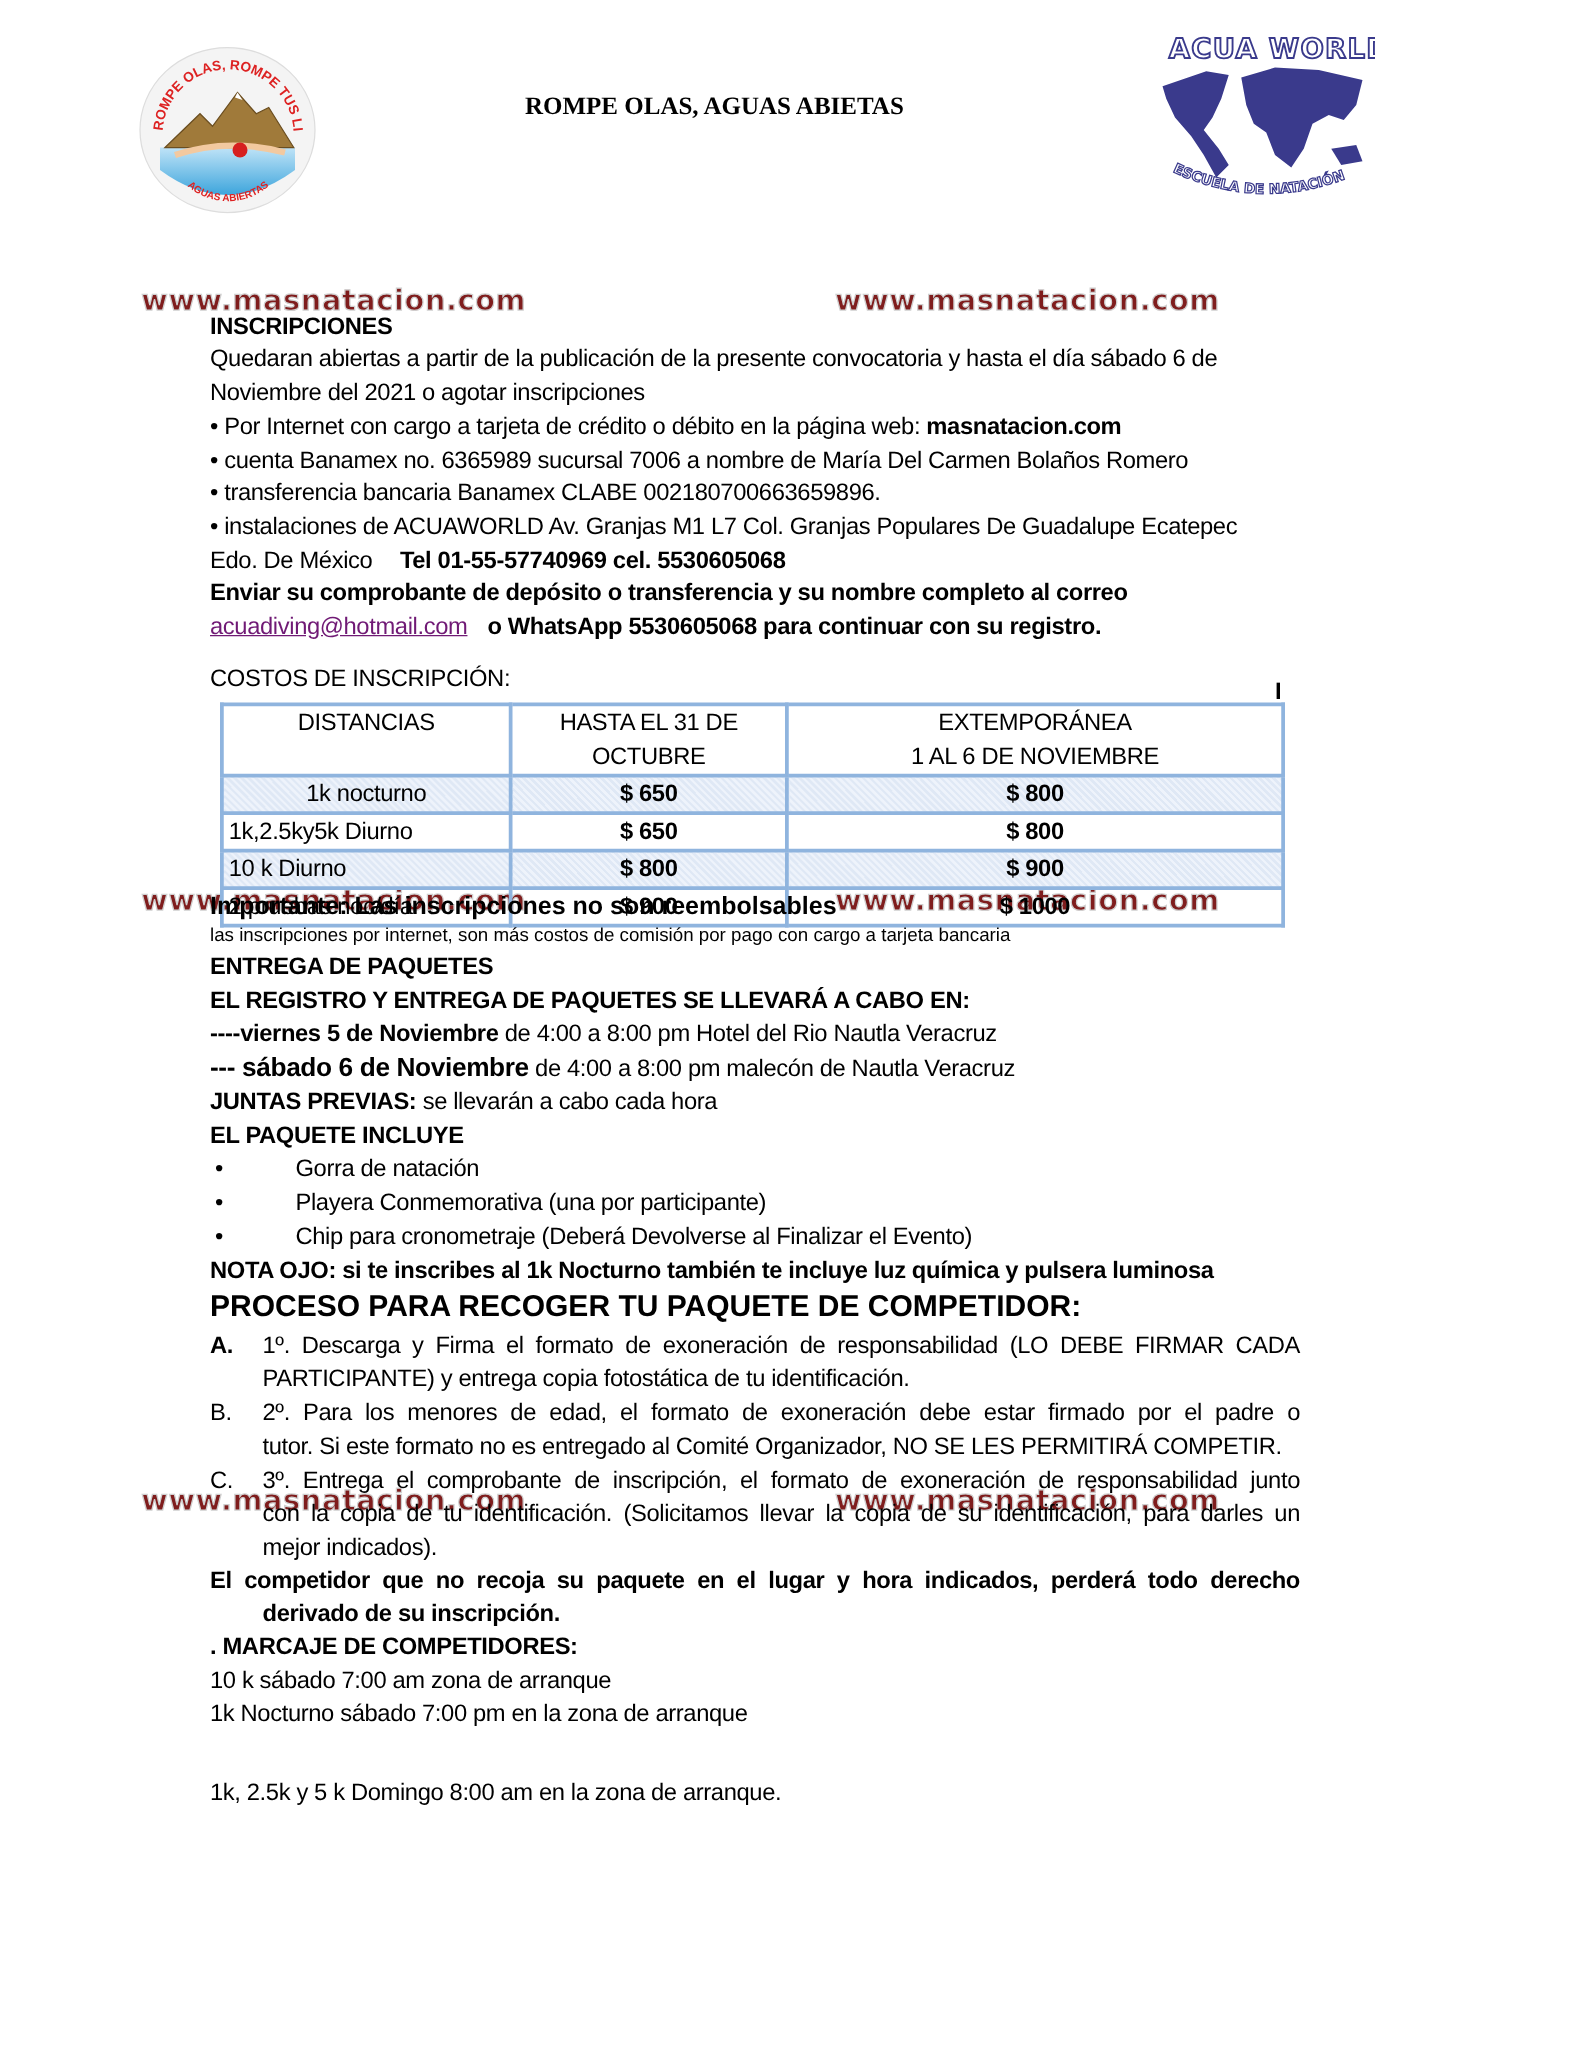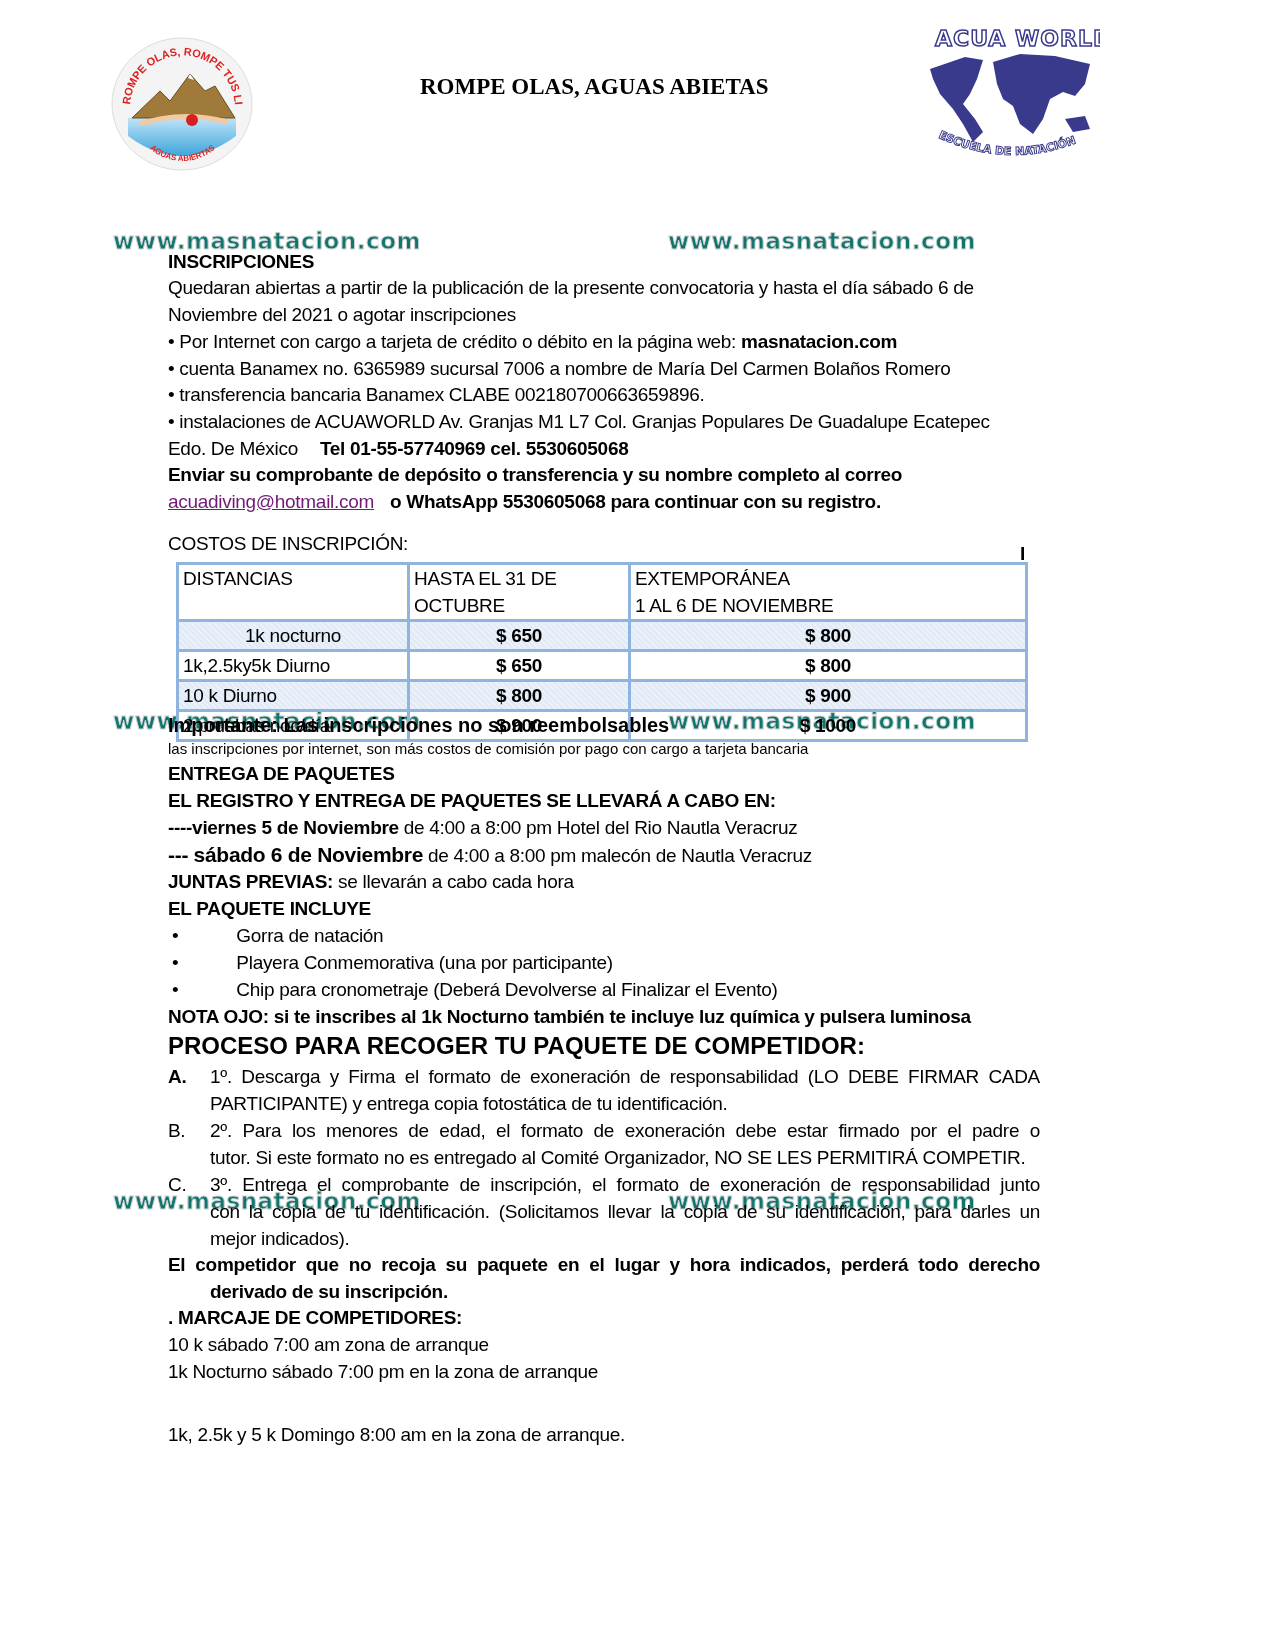--- a/index.html
+++ b/index.html
@@ -1,27 +1,27 @@
 <!DOCTYPE html>
 <html><head>
 <meta charset="utf-8">
 <style>
   html, body { margin: 0; padding: 0; background: #ffffff; }
   body { width: 1275px; height: 1650px; position: relative; overflow: hidden;
          font-family: "Liberation Sans Narrow", "Liberation Sans", sans-serif; color: #000; }
   .abs { position: absolute; }
   .txt { font-size: 19px; line-height: 27px; letter-spacing: -0.3px; white-space: nowrap; }
   .b { font-weight: bold; }
-  .title { font-family: "Liberation Serif", serif; font-weight: bold; font-size: 23px; left: 420px; top: 74px; }
-  .watermark { font-family: "DejaVu Sans", sans-serif; font-weight: bold; font-size: 23px; color: #0f766e;
+  .title { font-family: "Liberation Serif", serif; font-weight: bold; font-size: 20px; left: 420px; top: 74px; }
+  .watermark { font-family: "DejaVu Sans", sans-serif; font-weight: bold; font-size: 23px; color: #7f1d1d;
                -webkit-text-stroke: 1px #d0d0d0; letter-spacing: 0.5px; }
   .link { color: #701a75; text-decoration: underline; }
   table.costs { position: absolute; left: 176px; top: 562px; border-collapse: collapse; width: 852px; }
   table.costs td { border: 3px solid #8fb4de; font-size: 19px; padding: 0 4px; height: 27px; letter-spacing: -0.3px; }
-  table.costs tr.head td { height: 54px; text-align: left; vertical-align: top; line-height: 27px; padding-top: 0; }
+  table.costs tr.head td { height: 54px; text-align: center; vertical-align: top; line-height: 27px; padding-top: 0; }
   table.costs tr.shaded td { background: repeating-linear-gradient(45deg, #dfe8f5 0 2px, #eef3fb 2px 4px); }
   .c { text-align: center; }
   .arial { font-family: "Liberation Sans", sans-serif; }
 </style>
 </head>
 <body>
 
 <div class="abs" style="left:110px;top:36px;width:145px;height:135px;">
   <svg width="145" height="135" viewBox="0 0 145 135">
     <defs>

